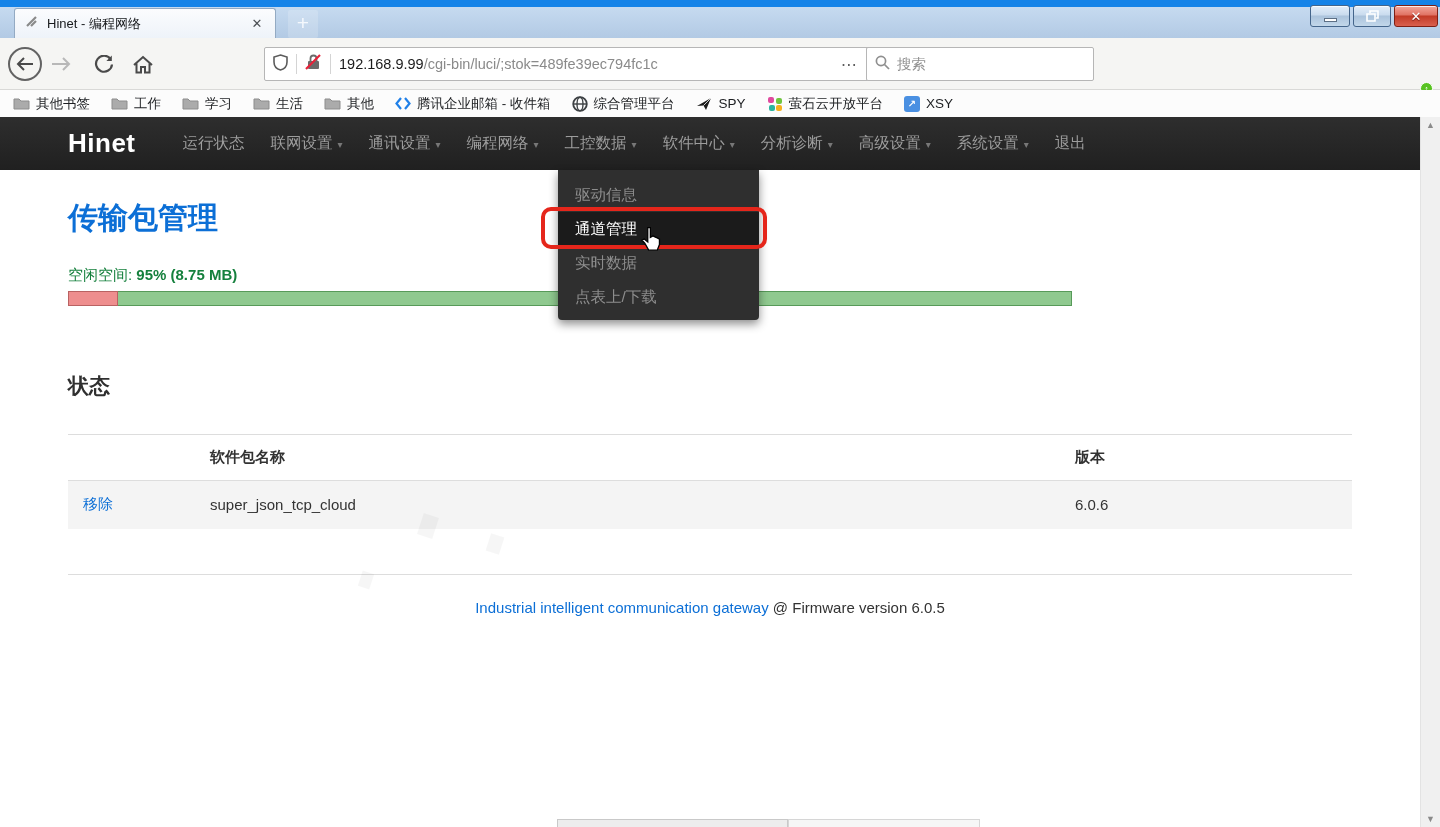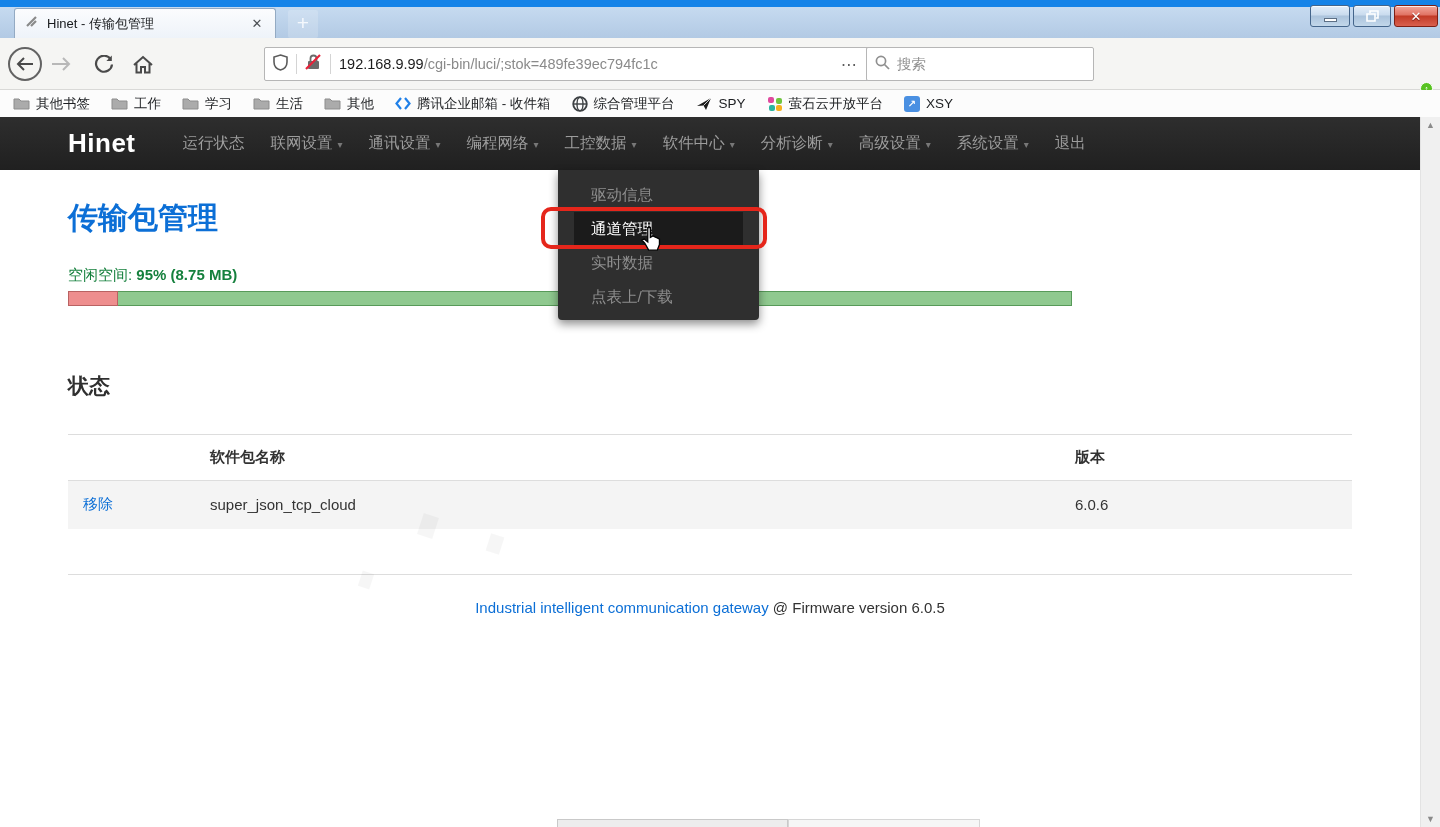--- a/index.html
+++ b/index.html
@@ -94,21 +94,21 @@
   .pkg-table th { text-align:left; font-weight:bold; color:#333; border-top:1px solid #ddd;
     border-bottom:1px solid #ddd; height:46px; }
   .pkg-table td { height:48px; color:#333; }
   .pkg-table tr.data-row td { background:#f4f4f4; }
   .link-blue { color:#0c6fd6; text-decoration:none; }
   .hr-after { margin-top:45px; width:1284px; border:none; border-top:1px solid #ddd; }
   .site-footer { margin-top:24px; width:1284px; text-align:center; font-size:15px; color:#333; }
 
   
   .dropdown { position:absolute; left:558px; top:170px; width:201px; background:#2f2f2f;
-    padding:8px 16px 6px; border-radius:0 0 4px 4px; box-shadow:0 4px 10px rgba(0,0,0,.45); z-index:40; }
+    padding:8px 0 6px; border-radius:0 0 4px 4px; box-shadow:0 4px 10px rgba(0,0,0,.45); z-index:40; }
   .dd-item { height:34px; line-height:34px; padding-left:17px; font-size:15.5px; color:#8d8d8d; }
   .dd-item.active { background:#1b1b1b; color:#fff; }
   .annotation { position:absolute; left:541px; top:207px; width:226px; height:42px;
     border:4px solid #e5261b; border-radius:10px; z-index:50; }
   .cursor-ptr { position:absolute; left:640px; top:227px; z-index:60; }
 
   
   .scrollbar { position:absolute; top:117px; right:0; width:20px; height:710px; background:#f0f0f0;
     border-left:1px solid #e3e3e3; display:flex; flex-direction:column; justify-content:space-between;
     align-items:center; padding:3px 0; z-index:30; }
@@ -129,21 +129,21 @@
 
   <div class="win-topstrip"></div>
   <div class="tabstrip"></div>
 
   <div class="browser-tab">
     <span>
       <svg width="15" height="15" viewBox="0 0 15 15">
           <path d="M3 12 L12 3 M7 12 L12 7" stroke="#8a8a8a" stroke-width="2.2" fill="none"></path>
         </svg>
     </span>
-    <span class="tab-title">Hinet - 传输包管理</span>
+    <span class="tab-title">Hinet - 编程网络</span>
     <span class="tab-close">✕</span>
   </div>
   <div class="newtab-btn">+</div>
 
   <div class="win-controls">
     <div class="win-btn min">
         <div class="min-bar"></div>
       </div>
     <div class="win-btn restore">
       <svg width="13" height="12" viewBox="0 0 13 12">

